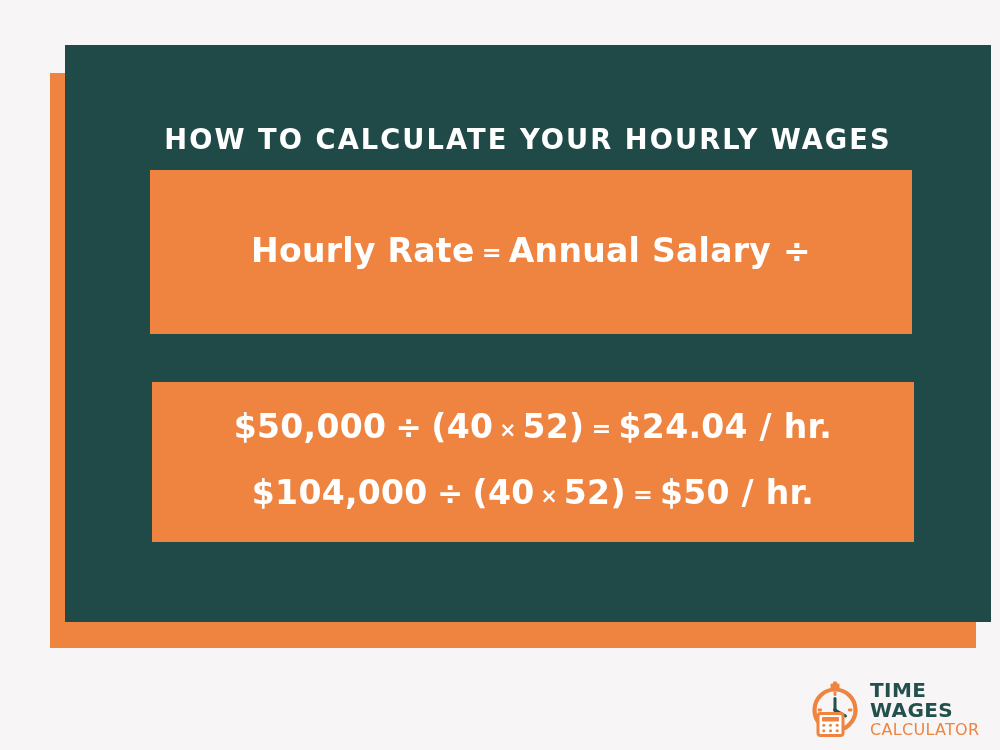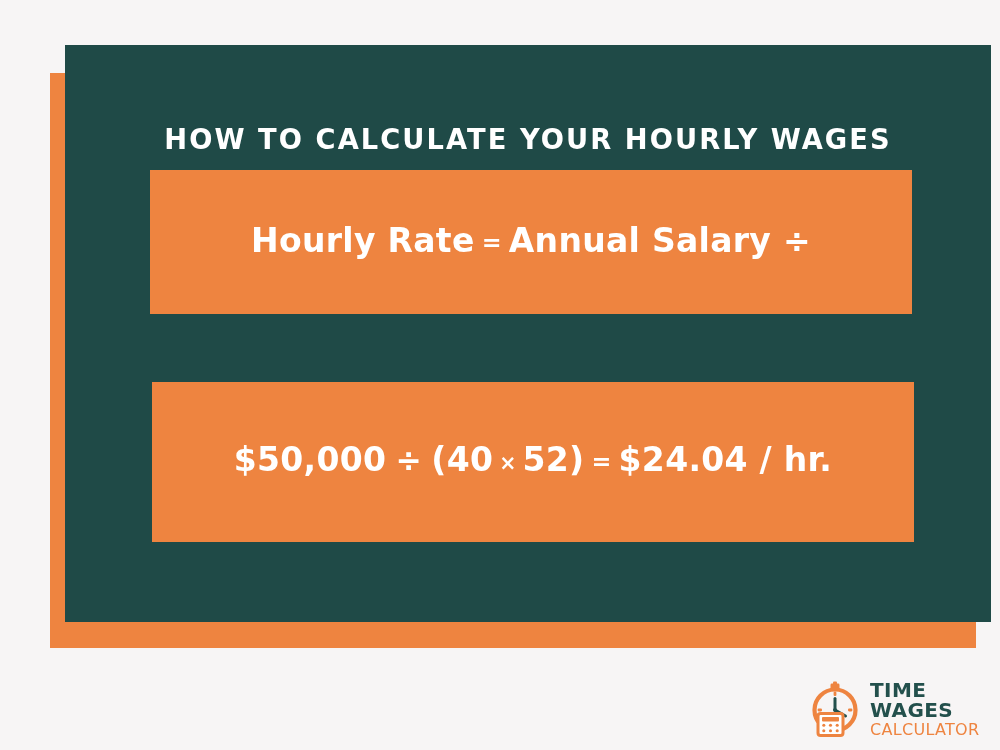--- a/index.html
+++ b/index.html
@@ -67,21 +67,21 @@
     flex-direction: column;
     align-items: center;
     justify-content: center;
     box-sizing: border-box;
   }
 
   .box-formula {
     left: 85px;
     top: 125px;
     width: 762px;
-    height: 144px;
+    height: 164px;
     padding: 0 8px;
   }
 
   .box-examples {
     left: 87px;
     top: 337px;
     width: 762px;
     height: 160px;
     padding: 0 8px;
   }
@@ -175,20 +175,21 @@
   <div class="panel">
 
     <div class="headline">HOW TO CALCULATE YOUR HOURLY WAGES</div>
 
     <div class="box box-formula">
       <div class="fline"><span>Hourly Rate</span><span class="op-eq" style="margin: 0px 0.3em;">=</span><span>Annual Salary ÷</span></div>
     </div>
 
     <div class="box box-examples">
       <div class="fline"><span style="margin-left: 0px;">$50,000</span><span class="op-div" style="margin: 0px 0.3em;">÷</span><span style="margin-left: 0px;">(40</span><span class="op-times" style="margin: 0px 0.3em;">×</span><span style="margin-left: 0px;">52)</span><span class="op-eq" style="margin: 0px 0.3em;">=</span><span style="margin-left: 0px;">$24.04 / hr.</span></div>
+      <div class="fline"><span style="margin-left: 0px;">$104,000</span><span class="op-div" style="margin: 0px 0.3em;">÷</span><span style="margin-left: 0px;">(40</span><span class="op-times" style="margin: 0px 0.3em;">×</span><span style="margin-left: 0px;">52)</span><span class="op-eq" style="margin: 0px 0.3em;">=</span><span style="margin-left: 0px;">$50 / hr.</span></div>
     </div>
 
   </div>
 
   <div class="logo">
     <div class="logo-mark">
       <svg viewBox="0 0 58 58" width="58" height="58" aria-hidden="true">
 
         <rect x="24.5" y="3.5" width="9" height="5.5" rx="1.4" fill="#ee8440"></rect>
         <rect x="27" y="1.5" width="4" height="3" rx="1" fill="#ee8440"></rect>

